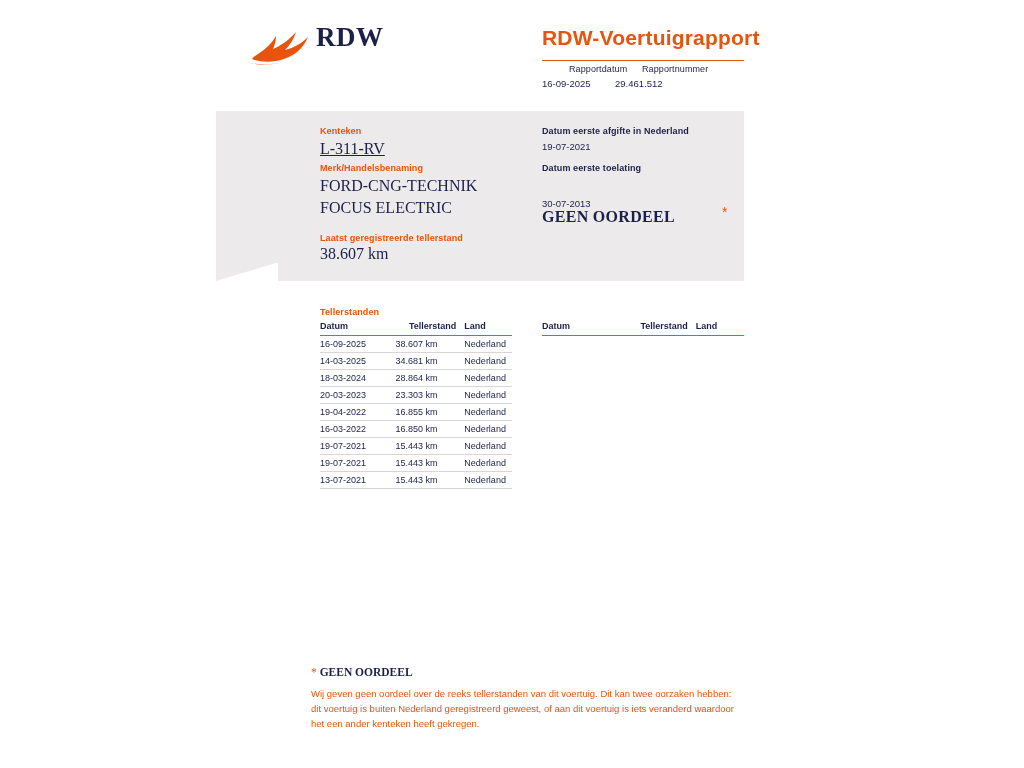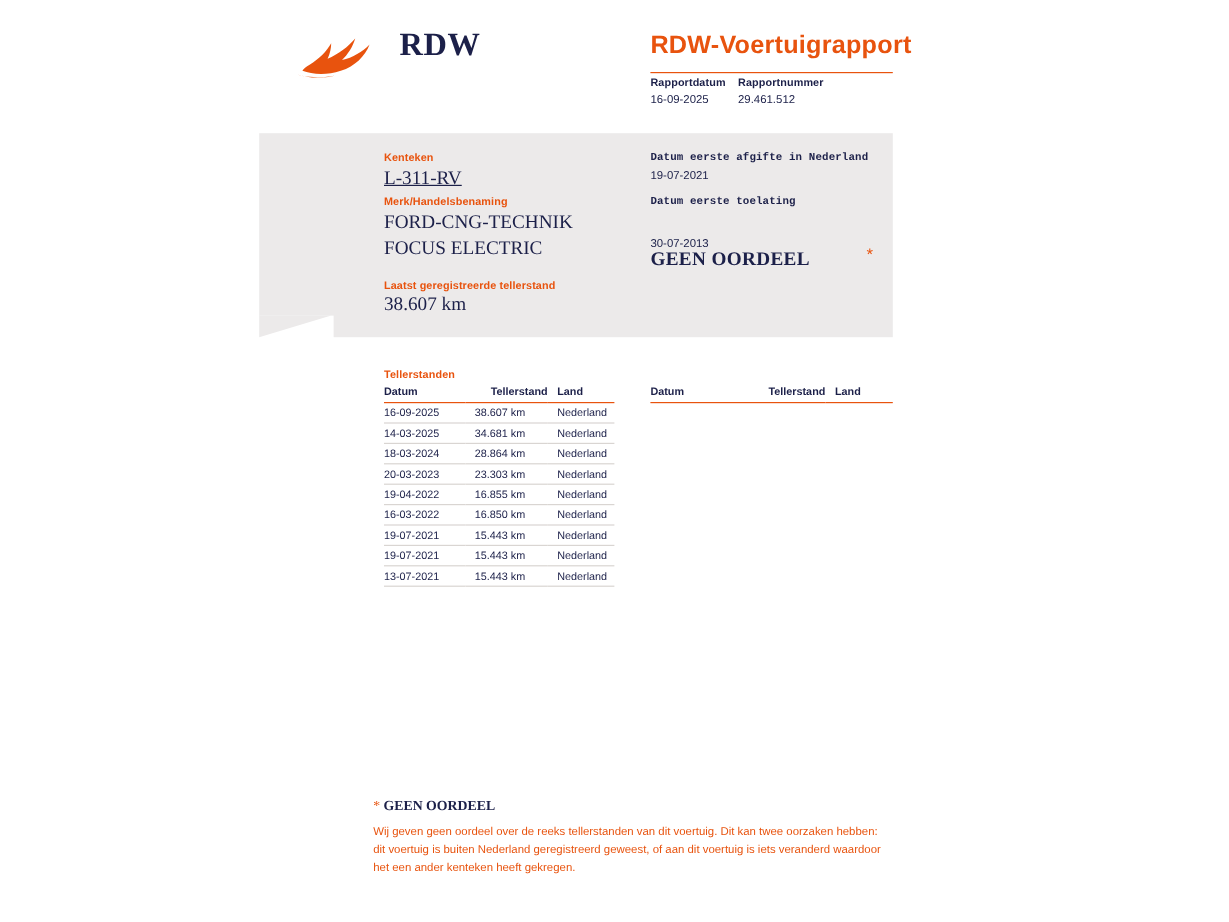--- a/index.html
+++ b/index.html
@@ -32,21 +32,21 @@
   }
   .logo-mark {
     position: absolute;
     left: 246px;
     top: 26px;
     width: 64px;
     height: 42px;
   }
   .logo-text {
     position: absolute;
-    left: 333px;
+    left: 316px;
     top: 22px;
     font-family: "Liberation Serif", serif;
     font-size: 27px;
     font-weight: bold;
     letter-spacing: 0.5px;
     color: #1c2049;
   }
   .report-title {
     position: absolute;
     left: 542px;
@@ -64,24 +64,25 @@
     width: 202px;
     height: 1px;
     background: #e8530e;
   }
   .meta-col {
     position: absolute;
     top: 64px;
   }
   .meta-label {
     font-size: 9px;
-    font-weight: bold;
+    font-weight: normal;
     color: #1c2049;
     letter-spacing: 0.1px;
     white-space: nowrap;
+    margin-left: 27px;
   }
   .meta-value {
     font-size: 9.5px;
     color: #1c2049;
     margin-top: 4px;
     white-space: nowrap;
   }
   #meta-date { left: 542px; }
   #meta-number { left: 615px; }
 
@@ -119,21 +120,20 @@
     letter-spacing: 0.1px;
     white-space: nowrap;
   }
   .field-label-dark {
     position: absolute;
     font-size: 9px;
     font-weight: bold;
     color: #1c2049;
     letter-spacing: 0.1px;
     white-space: nowrap;
-    font-family: Liberation Mono, monospace;
   }
   .field-value {
     position: absolute;
     font-family: "Liberation Serif", serif;
     font-size: 16px;
     color: #1c2049;
     white-space: nowrap;
   }
   .field-value-small {
     position: absolute;

